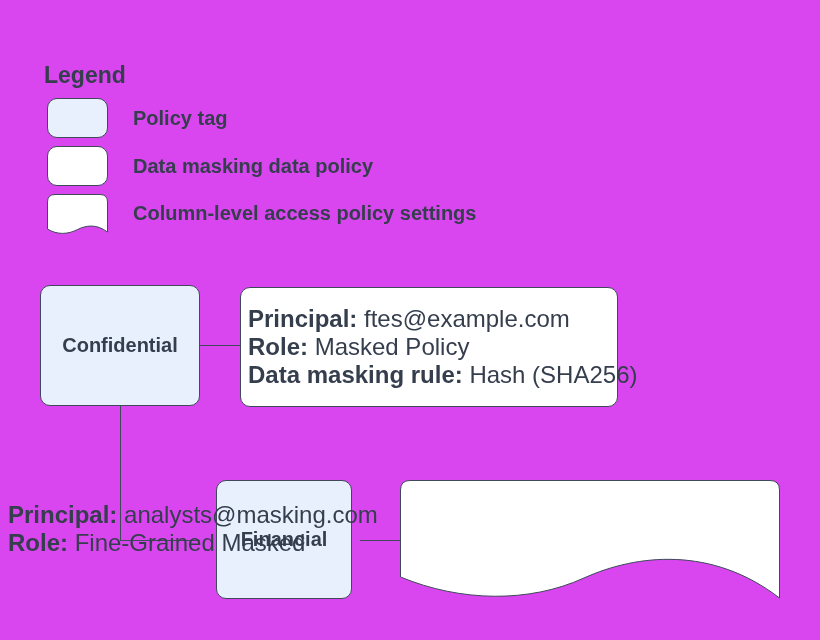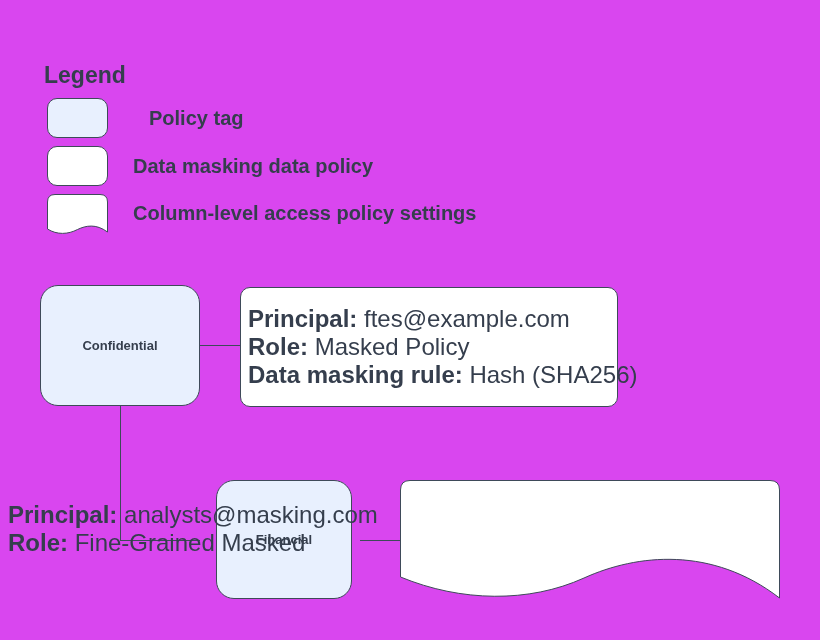--- a/index.html
+++ b/index.html
@@ -46,35 +46,35 @@
   }
   .legend-label {
     position: absolute;
     left: 133px;
     font-size: 20px;
     font-weight: 700;
     line-height: 28px;
     color: #353e4d;
     white-space: nowrap;
   }
-  #legend-label-0 { top: 104px; margin-left: 16px; }
+  #legend-label-0 { top: 104px; }
   #legend-label-1 { top: 152px; text-align: right; }
   #legend-label-2 { top: 199px; }
 
   
   .policy-tag-node {
     position: absolute;
     background: #e8f0fe;
     border: 1px solid #3e4a59;
-    border-radius: 18px;
+    border-radius: 10px;
     box-sizing: border-box;
     display: flex;
     align-items: center;
     justify-content: center;
-    font-size: 13px;
+    font-size: 20px;
     font-weight: 700;
     color: #353e4d;
   }
   #confidential-node { left: 40px; top: 285px; width: 160px; height: 121px; }
   #financial-node   { left: 200px; top: 480px; width: 136px; height: 119px; margin-left: 16px; }
 
   #masking-policy-box {
     position: absolute;
     left: 240px;
     top: 287px;

